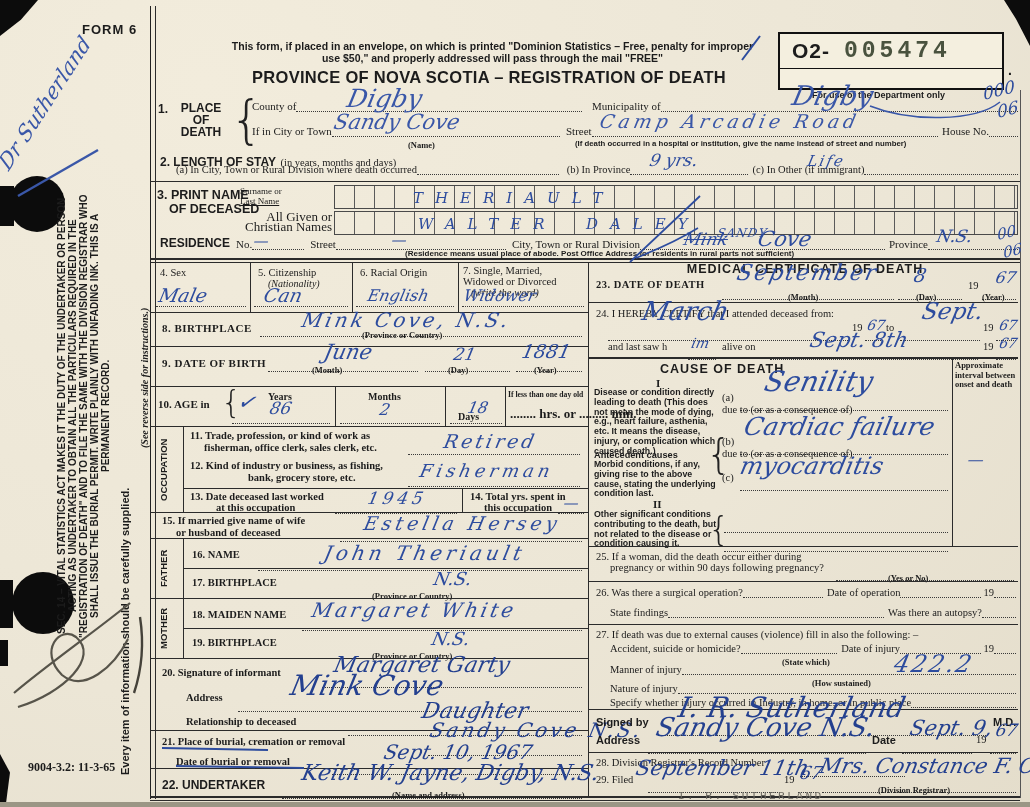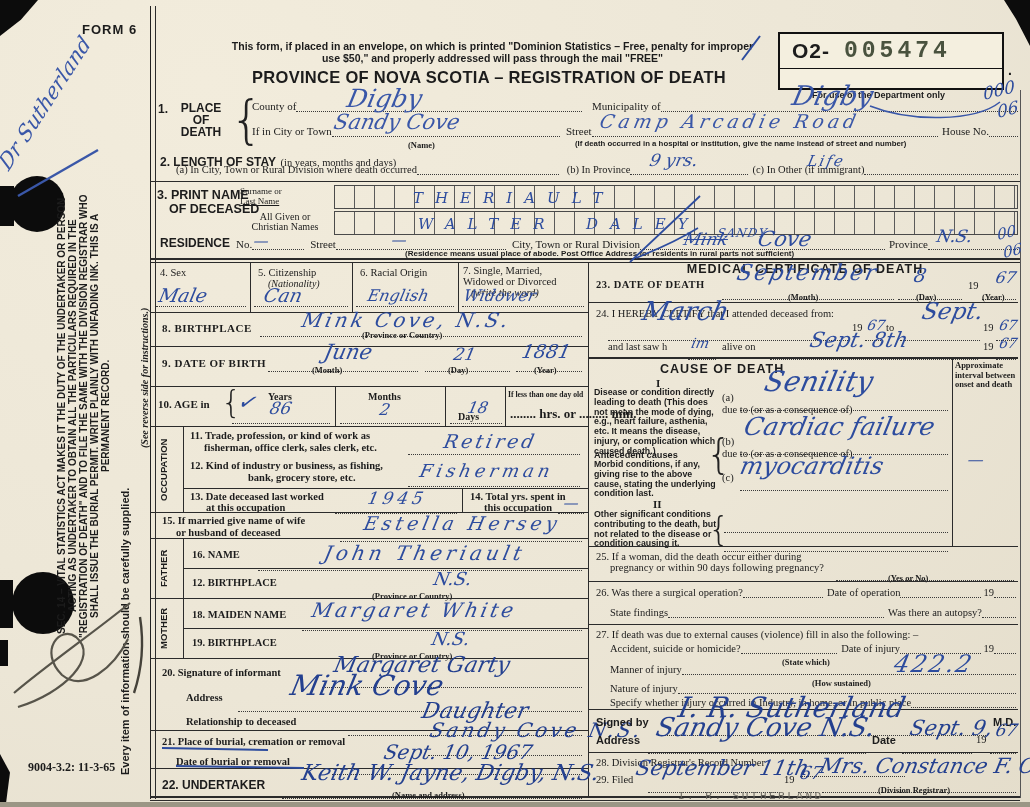--- a/index.html
+++ b/index.html
@@ -135,21 +135,21 @@
   <div class="abs hl" style="left:150px;top:181px;width:870px;"></div>
 
   <div class="abs sans-b" style="left:157px;top:188px;font-size:12.5px;line-height:14px;">
     <div>3. PRINT NAME</div>
     <div style="margin-left:12px;">OF DECEASED</div>
   </div>
   <div class="abs serif" style="left:240px;top:186px;width:90px;text-align:left;font-size:9px;line-height:10px;">
     <div>Surname or</div>
     <div style="text-decoration:underline;">Last Name</div>
   </div>
-  <div class="abs serif" style="left:238px;top:212px;width:94px;text-align:center;font-size:10px;line-height:10px;">
+  <div class="abs serif" style="left:238px;top:212px;width:94px;text-align:right;font-size:13px;line-height:10px;">
     <div>All Given or</div>
     <div>Christian Names</div>
   </div>
   <div class="abs cellgrid" style="left:334px;top:185px;width:682px;height:22px;"></div>
   <div class="abs cellgrid" style="left:334px;top:211px;width:682px;height:22px;"></div>
   <div class="abs gridhw" style="left:413px;top:189px;">THERIAULT</div>
   <div class="abs gridhw" style="left:418px;top:215px;">WALTER</div>
   <div class="abs gridhw" style="left:586px;top:215px;">DALEY</div>
 
   <div class="abs" style="left:160px;top:236px;width:858px;display:flex;align-items:flex-end;">
@@ -247,21 +247,21 @@
   <div class="abs serif-b" style="left:190px;top:460px;font-size:10.5px;line-height:11.5px;">
     <div>12. Kind of industry or business, as fishing,</div>
     <div style="margin-left:14px;padding-left:44px;">bank, grocery store, etc.</div>
   </div>
   <div class="abs dots" style="left:408px;top:476px;width:172px;"></div>
   <div class="abs hw" style="left:418px;top:462px;font-size:18px;letter-spacing:4px;">Fisherman</div>
   <div class="abs hl" style="left:183px;top:488px;width:405px;"></div>
   <div class="abs vl" style="left:462px;top:488px;height:24px;"></div>
   <div class="abs serif-b" style="left:190px;top:491px;font-size:10.5px;line-height:11px;">
     <div>13. Date deceased last worked</div>
-    <div style="margin-left:16px;">at this occupation</div>
+    <div style="margin-left:26px;">at this occupation</div>
   </div>
   <div class="abs dots" style="left:335px;top:503px;width:122px;"></div>
   <div class="abs hw" style="left:366px;top:490px;font-size:17px;letter-spacing:4px;">1945</div>
   <div class="abs serif-b" style="left:470px;top:491px;font-size:10.5px;line-height:11px;">
     <div>14. Total yrs. spent in</div>
     <div style="margin-left:14px;">this occupation</div>
   </div>
   <div class="abs dots" style="left:558px;top:503px;width:26px;"></div>
   <div class="abs hw" style="left:562px;top:496px;font-size:15px;">—</div>
   <div class="abs hl" style="left:150px;top:512px;width:438px;"></div>
@@ -273,21 +273,21 @@
   <div class="abs dots" style="left:340px;top:531px;width:242px;"></div>
   <div class="abs hw" style="left:362px;top:514px;font-size:19px;letter-spacing:4px;">Estella Hersey</div>
   <div class="abs hl" style="left:150px;top:538px;width:438px;"></div>
 
   <div class="abs vl" style="left:183px;top:538px;height:60px;"></div>
   <div class="abs sans-b vert" style="left:158px;top:542px;width:18px;height:52px;font-size:9.5px;text-align:center;">FATHER</div>
   <div class="abs serif-b" style="left:192px;top:549px;font-size:10.5px;">16. NAME</div>
   <div class="abs dots" style="left:258px;top:560px;width:324px;"></div>
   <div class="abs hw" style="left:322px;top:543px;font-size:20px;letter-spacing:4px;">John Theriault</div>
   <div class="abs hl" style="left:183px;top:568px;width:405px;"></div>
-  <div class="abs serif-b" style="left:192px;top:577px;font-size:10.5px;">12. BIRTHPLACE</div>
+  <div class="abs serif-b" style="left:192px;top:577px;font-size:10.5px;">17. BIRTHPLACE</div>
   <div class="abs dots" style="left:295px;top:588px;width:287px;"></div>
   <div class="ssub abs" style="left:372px;top:591px;">(Province or Country)</div>
   <div class="abs hw" style="left:432px;top:570px;font-size:18px;">N.S.</div>
   <div class="abs hl" style="left:150px;top:598px;width:438px;"></div>
 
   <div class="abs vl" style="left:183px;top:598px;height:60px;"></div>
   <div class="abs sans-b vert" style="left:158px;top:602px;width:18px;height:52px;font-size:9.5px;text-align:center;">MOTHER</div>
   <div class="abs serif-b" style="left:192px;top:609px;font-size:10.5px;">18. MAIDEN NAME</div>
   <div class="abs dots" style="left:302px;top:620px;width:280px;"></div>
   <div class="abs hw" style="left:310px;top:600px;font-size:20px;letter-spacing:3px;">Margaret White</div>

